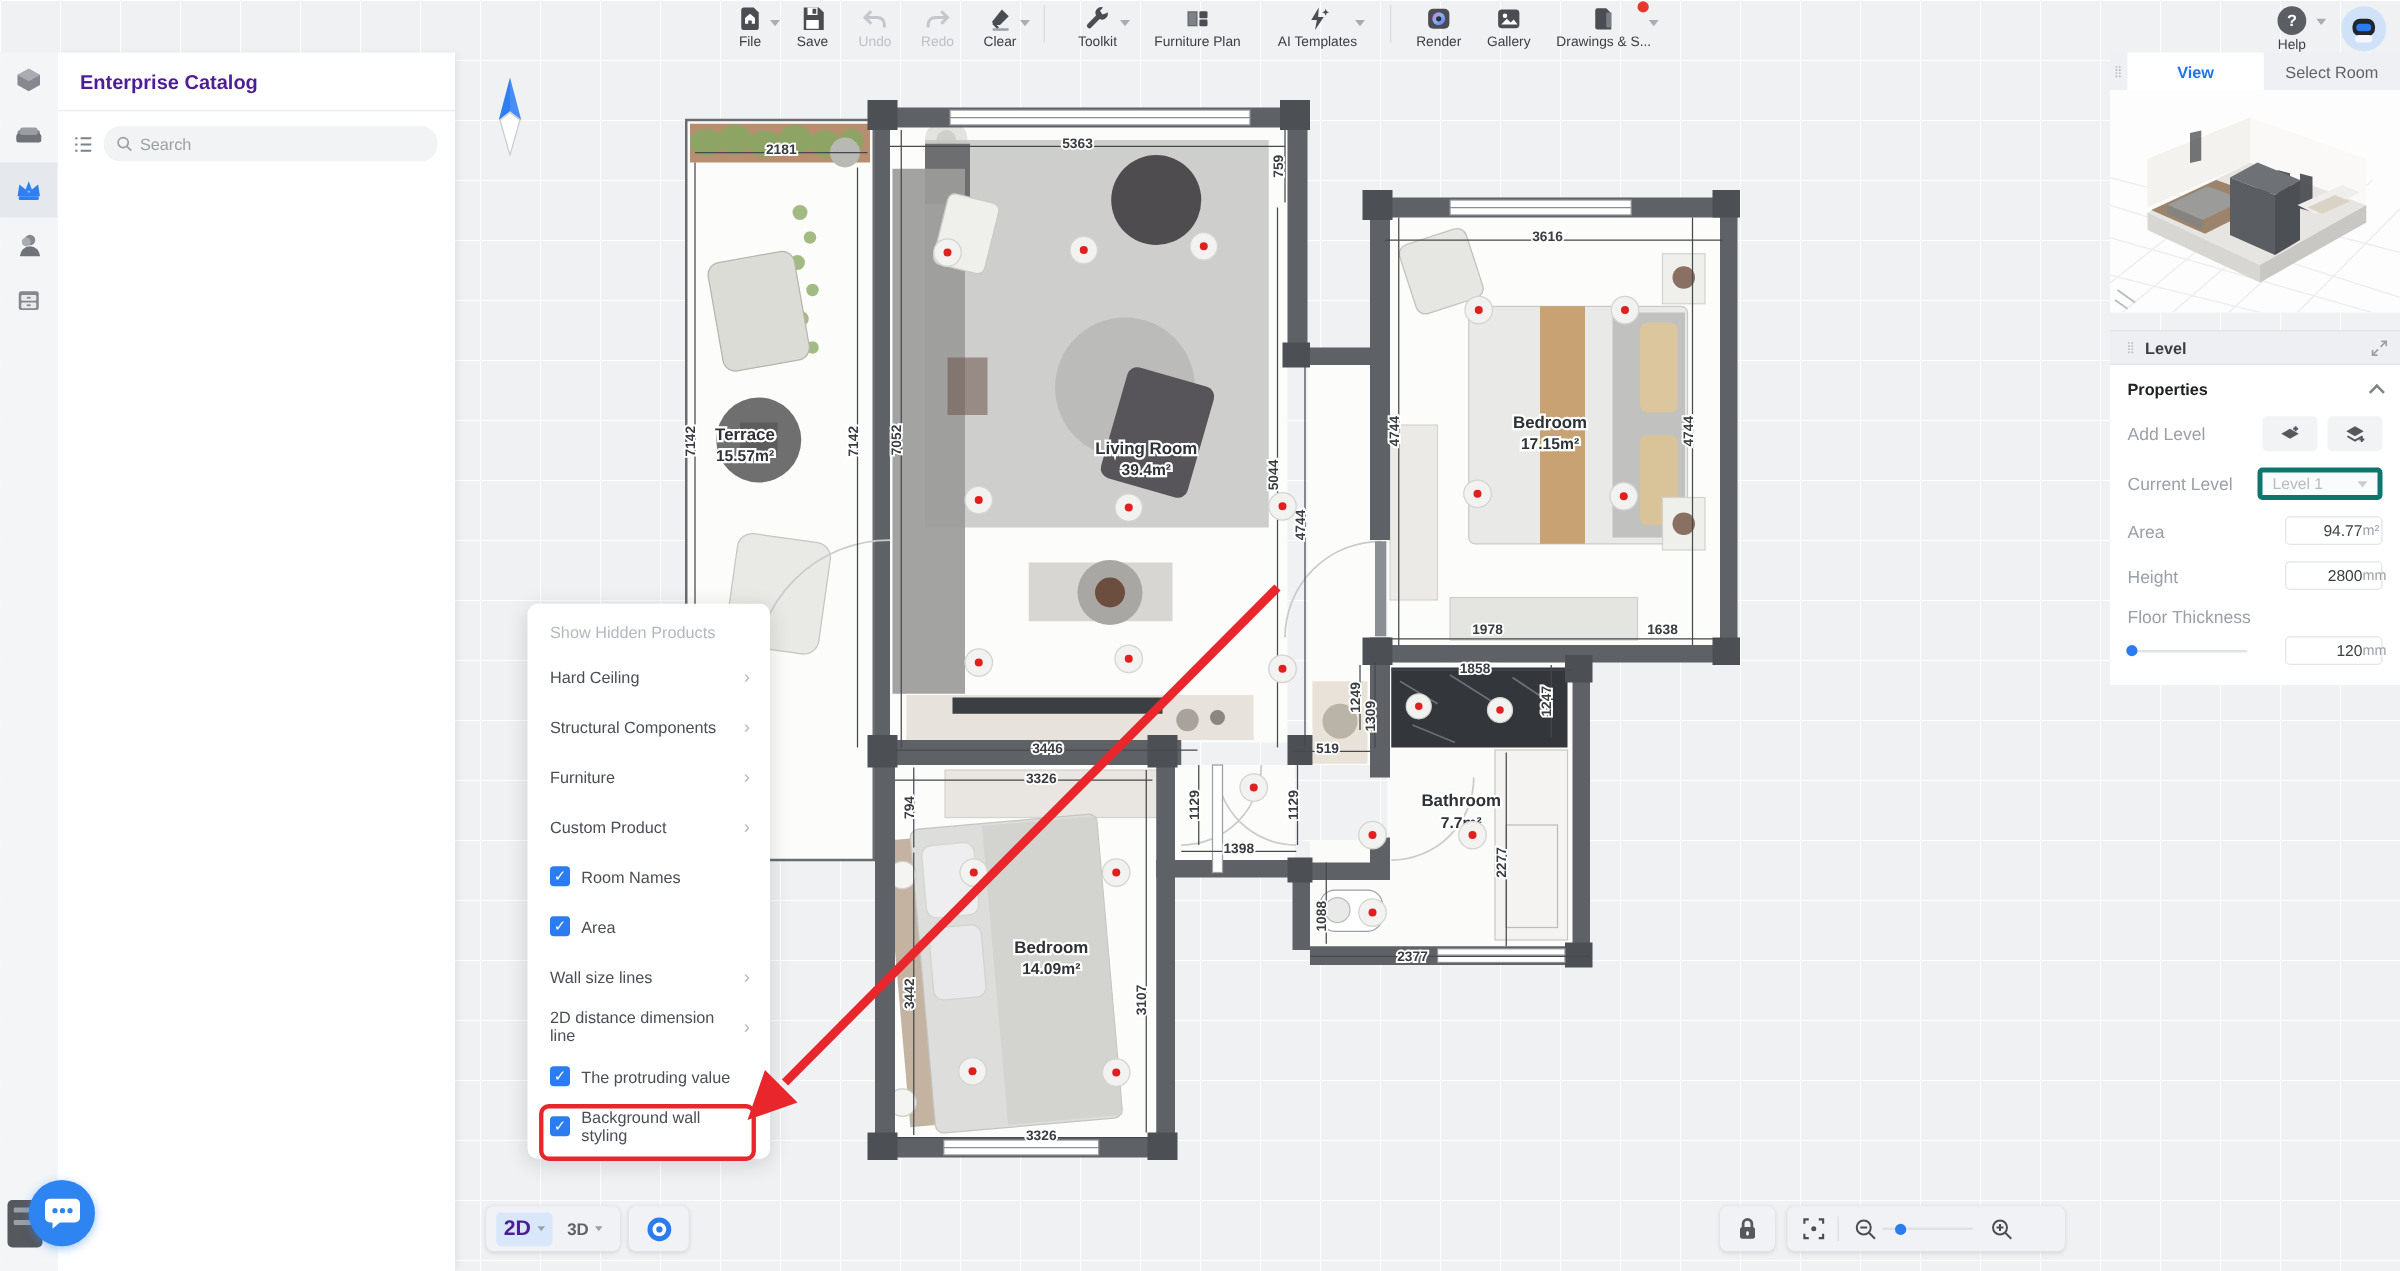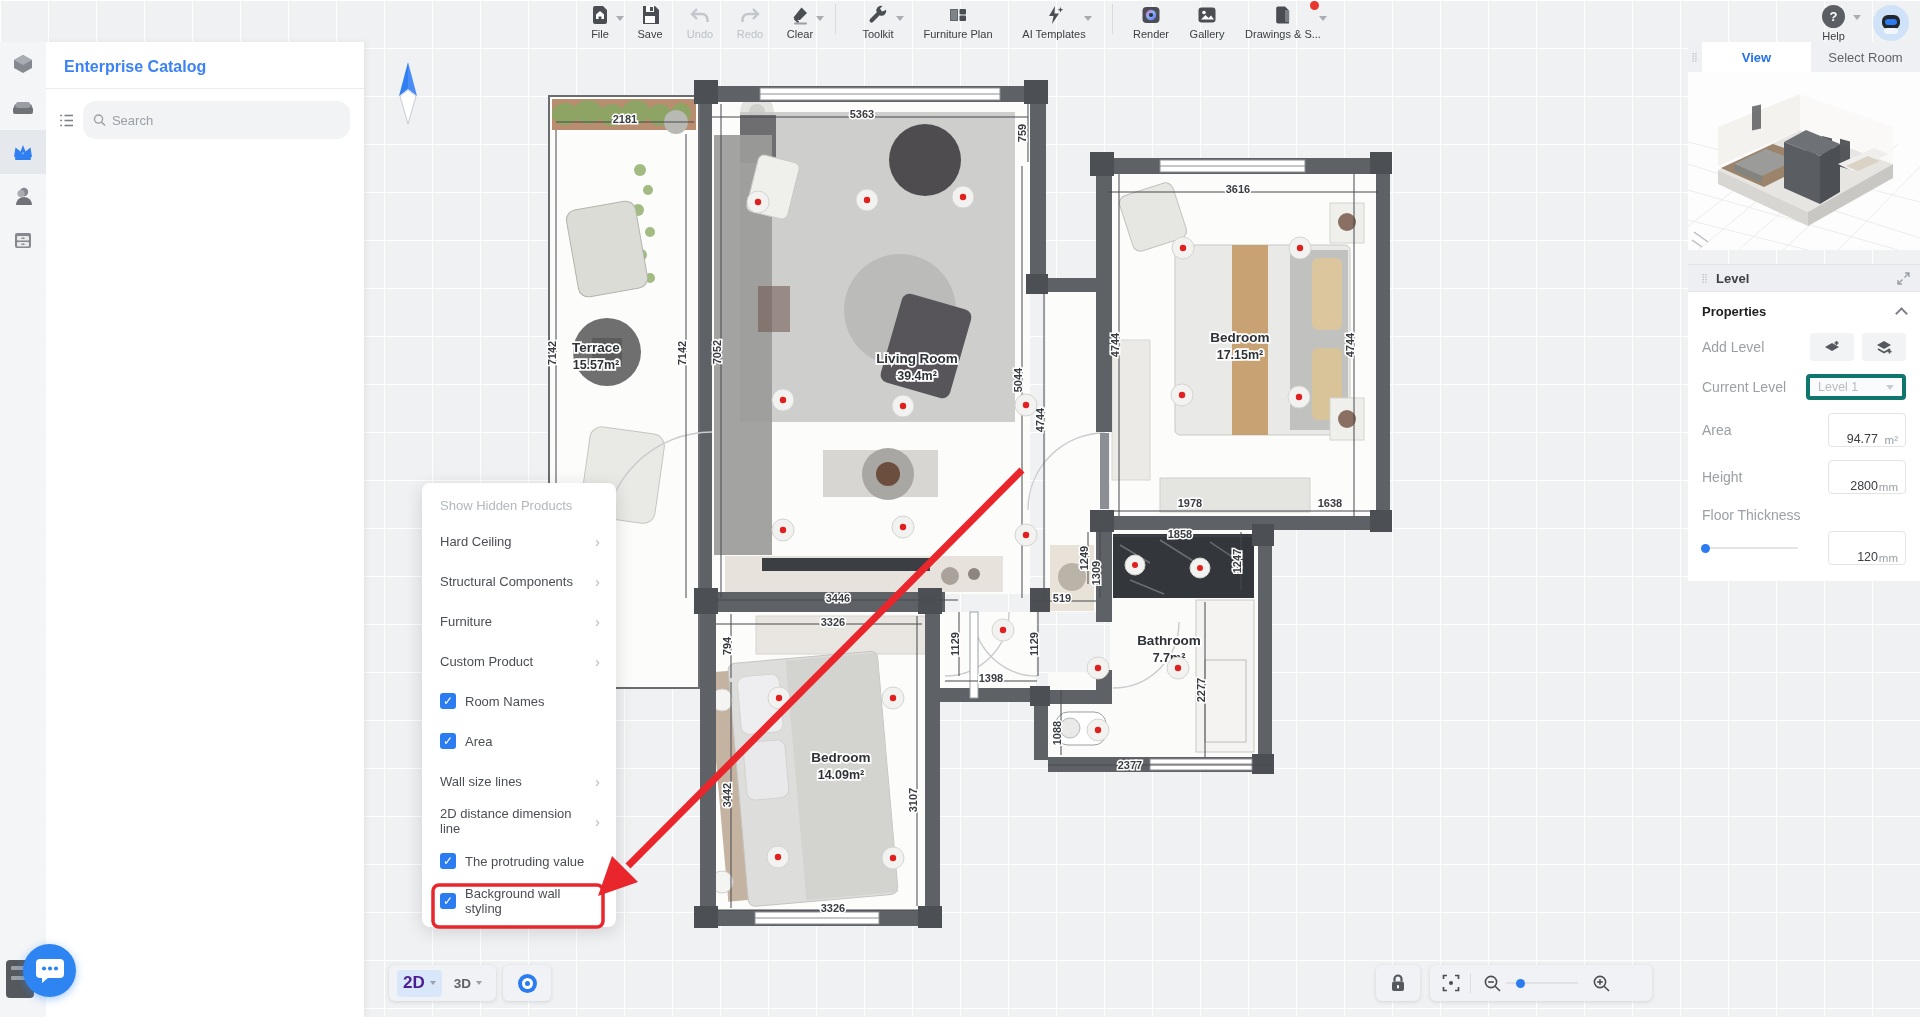--- a/index.html
+++ b/index.html
@@ -27,23 +27,23 @@
   .help-caret { width:0; height:0; border-left:4px solid transparent; border-right:4px solid transparent; border-top:5px solid #a9adb2; margin:10px 0 0 8px; }
   .avatar { width:36px; height:36px; border-radius:50%; background:#cfe2f8; margin-left:12px; display:flex; align-items:center; justify-content:center; overflow:hidden; cursor:pointer; }
 
   
   .left-rail { position:absolute; left:0; top:42px; bottom:0; width:46px; background:rgba(243,245,247,.92); z-index:24; }
   .rail-item { width:46px; height:44px; display:flex; align-items:center; justify-content:center; cursor:pointer; }
   .rail-item.active { background:#e5e8ec; }
 
   
   .catalog { position:absolute; left:46px; top:42px; bottom:0; width:318px; background:#fff; box-shadow:2px 0 6px rgba(0,0,0,.06); z-index:23; }
-  .cat-title { font-size:16px; font-weight:bold; color:#3b82f6; padding:16px 18px 12px 18px; border-bottom:1px solid #ececee; }
+  .cat-title { font-size:16px; font-weight:bold; color:#4c1d95; padding:16px 18px 12px 18px; border-bottom:1px solid #ececee; }
   .cat-search-row { display:flex; align-items:center; padding:12px 14px 6px 12px; }
-  .search-pill { flex:1; height:38px; background:#f1f3f4; border-radius:13px; display:flex; align-items:center; padding:0 10px; margin-left:8px; }
+  .search-pill { flex:1; height:28px; background:#f1f3f4; border-radius:13px; display:flex; align-items:center; padding:0 10px; margin-left:8px; }
   .search-pill input { border:none; outline:none; background:transparent; font-size:13px; color:#5f6368; margin-left:6px; width:100%; font-family:"Liberation Sans",sans-serif;}
   .search-pill input::placeholder { color:#9aa0a6; }
   .np-card { margin:16px 0 0 10px; width:118px; height:96px; background:#f7f8fa; border-radius:6px; padding:10px 12px; cursor:pointer; }
   .np-label { font-size:14px; font-weight:bold; color:#202124; }
 
   
   .ctx-menu { position:absolute; left:422px; top:483px; width:194px; background:#fff; border-radius:8px;
     box-shadow:0 4px 18px rgba(0,0,0,.14); z-index:30; padding:6px 0; }
   .ctx-header { height:32px; display:flex; align-items:center; padding:0 18px; font-size:13px; color:#b3b8bf; }
   .ctx-item { height:40px; display:flex; align-items:center; padding:0 16px 0 18px; font-size:13px; color:#4a4e55; cursor:pointer; }
@@ -68,22 +68,22 @@
   .props { background:#fff; padding:12px 14px 16px 14px; }
   .props-head { display:flex; align-items:center; margin-bottom:14px; }
   .props-title { font-size:13px; font-weight:bold; color:#202124; flex:1; }
   .chev-up { width:9px; height:9px; border-left:2px solid #7d8288; border-top:2px solid #7d8288; transform:rotate(45deg); margin-top:4px; cursor:pointer;}
   .prow { display:flex; align-items:center; margin-bottom:13px; }
   .plabel { font-size:14px; color:#9aa0a6; flex:1; }
   .pbtn { width:44px; height:28px; background:#f1f3f4; border-radius:4px; display:flex; align-items:center; justify-content:center; margin-left:8px; cursor:pointer;}
   .sel-box { width:100px; height:26px; background:#fafbfc; border:4px solid #0f766e; border-radius:4px;
     display:flex; align-items:center; padding:0 8px; font-size:12.5px; color:#b9bdc2; cursor:default;}
   .sel-caret { margin-left:auto; width:0; height:0; border-left:4px solid transparent; border-right:4px solid transparent; border-top:5px solid #c9cdd2; }
-  .ibox { width:78px; height:34px; background:#fff; border:1px solid #e2e4e7; border-radius:4px;
-    display:flex; align-items:flex-end; padding:0 7px; }
+  .ibox { width:78px; height:23px; background:#fff; border:1px solid #e2e4e7; border-radius:4px;
+    display:flex; align-items:center; padding:0 19px; }
   .ibox input { width:42px; border:none; outline:none; text-align:right; font-size:12.5px; color:#3c4043; background:transparent; font-family:"Liberation Sans",sans-serif;}
   .ibox .unit { margin-left:auto; font-size:11.5px; color:#9aa0a6; }
   .ft-row { display:flex; align-items:center; }
   .slider { position:relative; width:96px; height:2px; background:#e1e3e6; border-radius:1px; margin-right:12px; }
   .slider .knob { position:absolute; left:-1px; top:-3.5px; width:9px; height:9px; border-radius:50%; background:#2b7cf0; cursor:pointer;}
 
   
   .mode-bar { position:absolute; left:389px; top:965px; height:36px; background:#f0f2f5; border-radius:6px;
     box-shadow:0 1px 4px rgba(0,0,0,.12); display:flex; align-items:center; padding:0 8px; z-index:21; }
   .mode-2d { height:27px; padding:0 6px; background:#d9e7fb; border-radius:4px; display:flex; align-items:center; cursor:pointer;}

